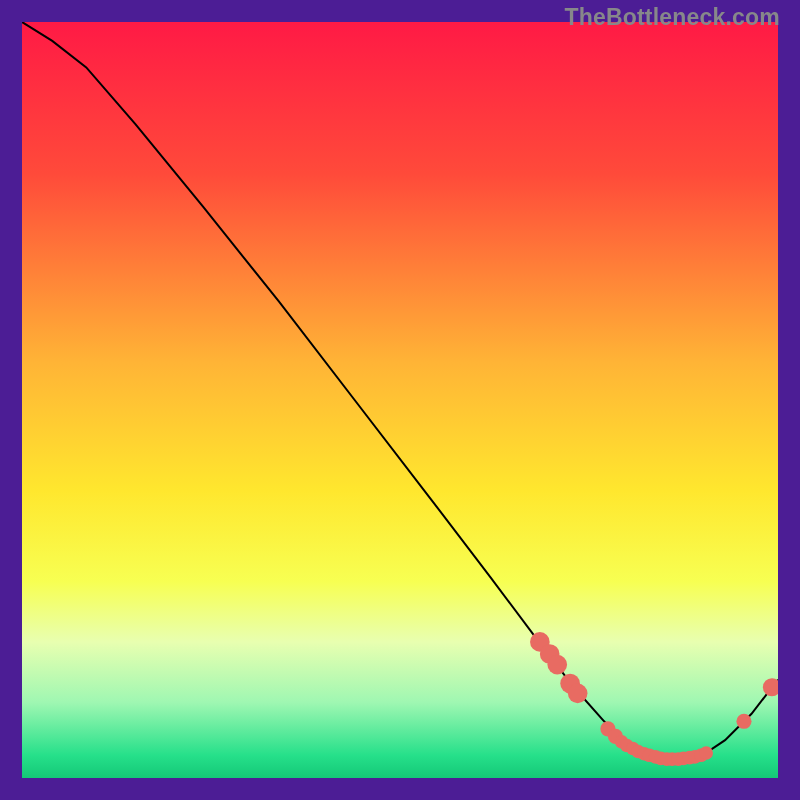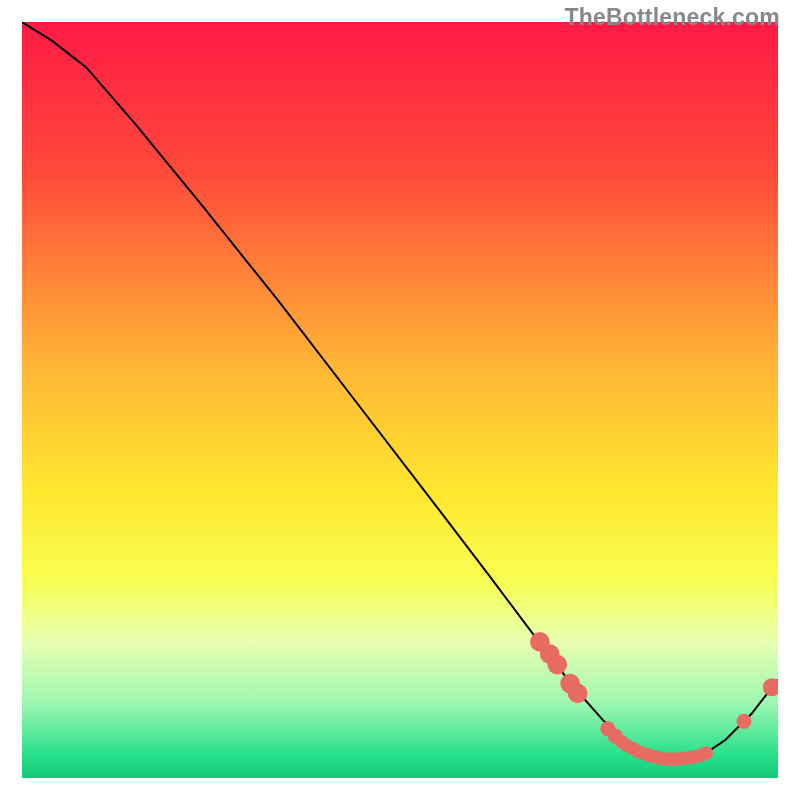--- a/index.html
+++ b/index.html
@@ -7,21 +7,21 @@
     padding: 0;
     width: 800px;
     height: 800px;
     background: #000;
     overflow: hidden;
   }
   .stage {
     position: relative;
     width: 800px;
     height: 800px;
-    background: #ffffff;
+    background: #4c1d95;
   }
   .plot {
     position: absolute;
     left: 22px;
     top: 22px;
     width: 756px;
     height: 756px;
   }
   .watermark {
     position: absolute;

